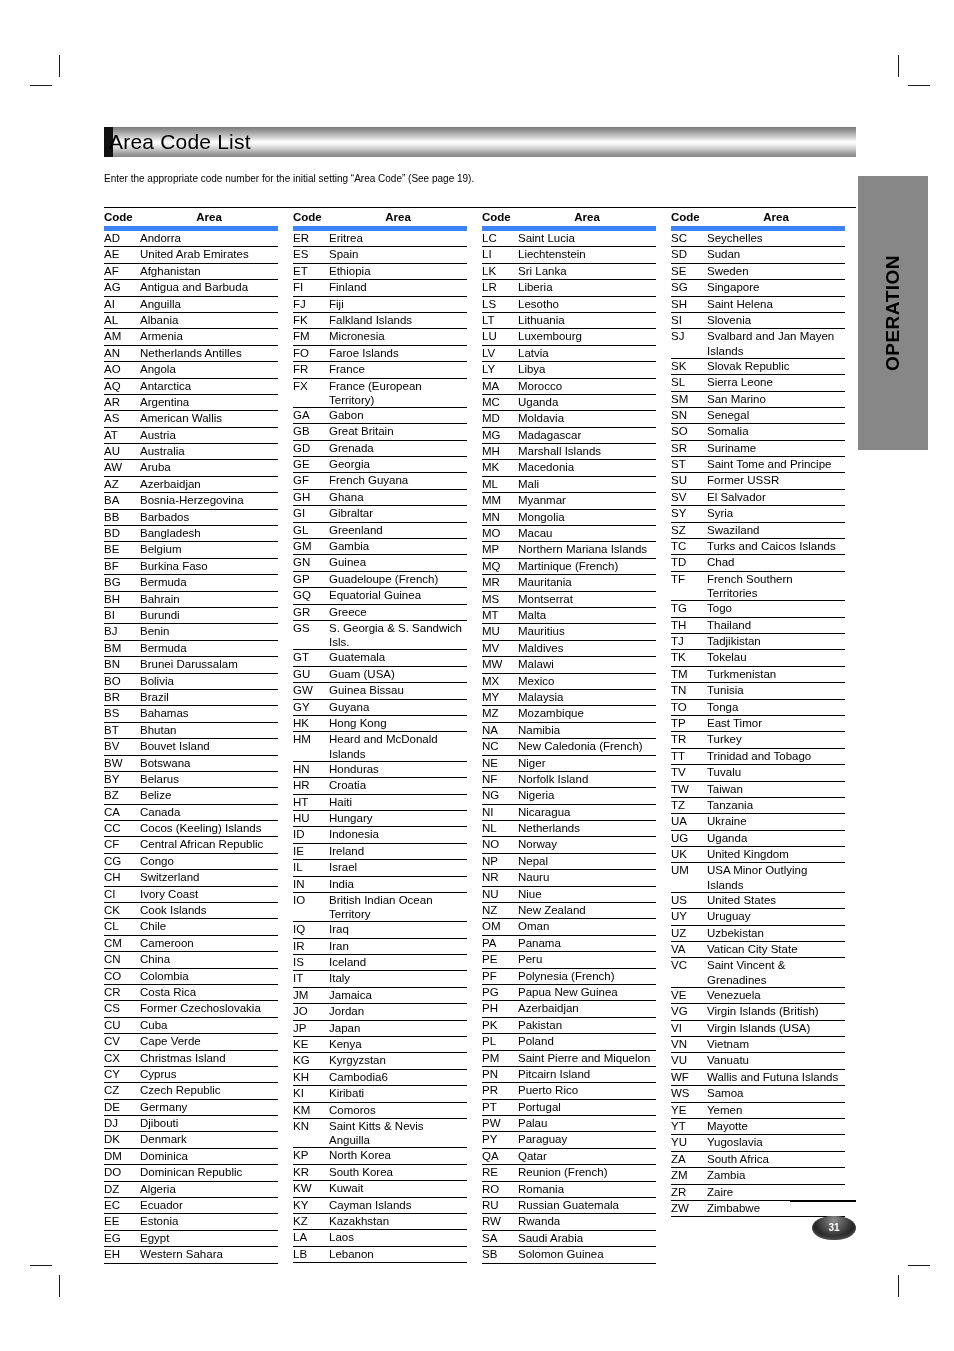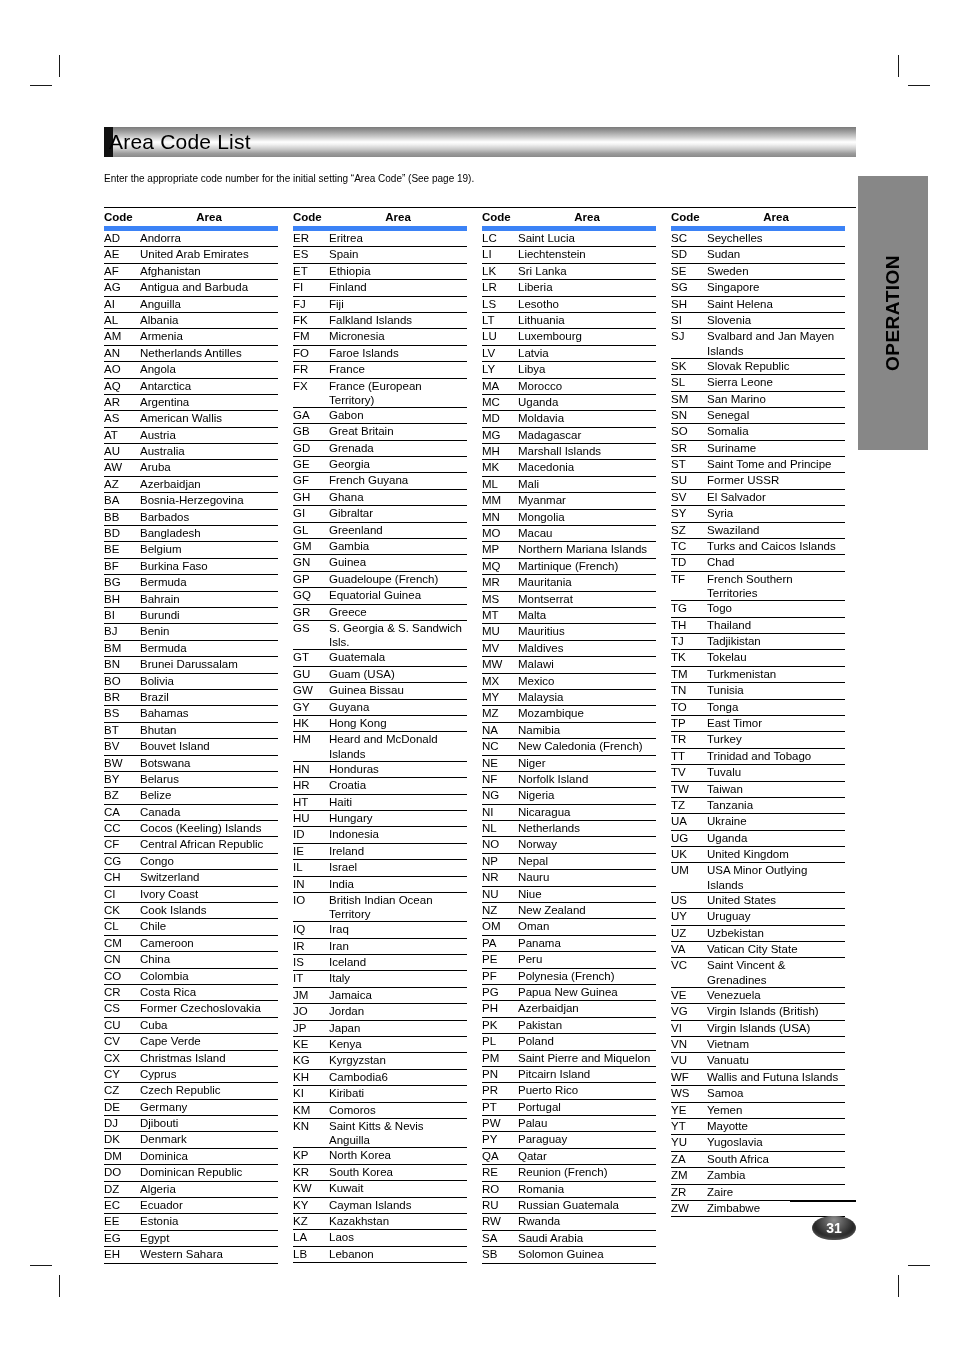--- a/index.html
+++ b/index.html
@@ -159,21 +159,21 @@
       radial-gradient(ellipse at 50% 18%, #8e8e8e 0%, #5e5e5e 28%, #2a2a2a 62%, #141414 100%);
     box-shadow: inset 0 -2px 3px rgba(255,255,255,0.22);
   }
   #page-badge .pg-num {
     position: absolute;
     left: 0; top: 0;
     width: 100%;
     height: 24px;
     line-height: 24px;
     text-align: center;
-    font-size: 14px;
+    font-size: 10px;
     font-weight: bold;
     color: #ffffff;
   }
   #page-rule {
     position: absolute;
     left: 790px;
     top: 1200px;
     width: 66px;
     height: 2px;
     background: #000000;

